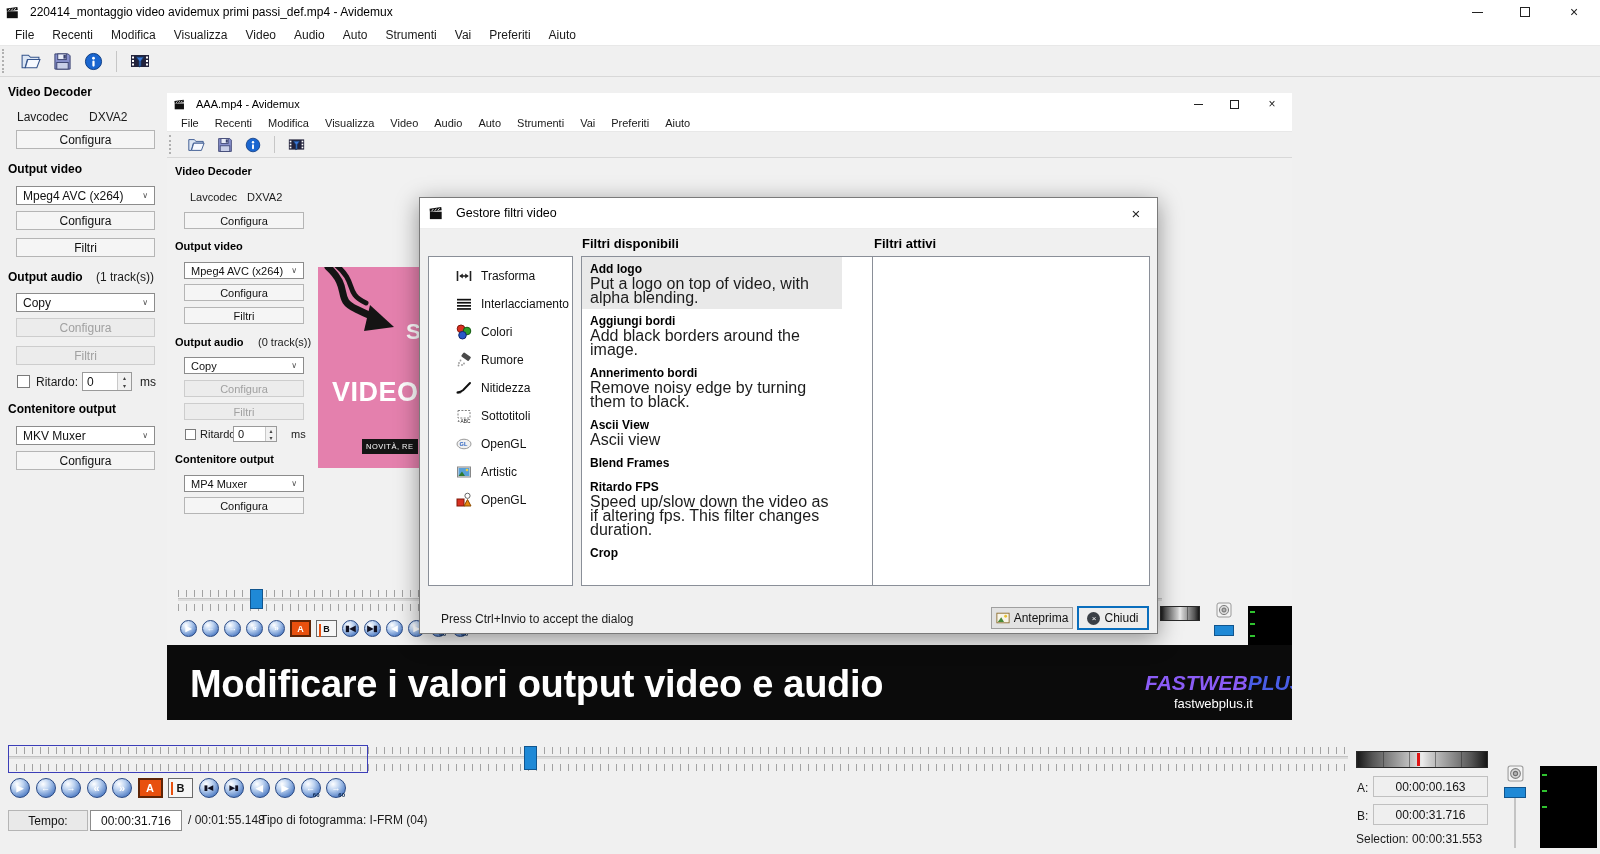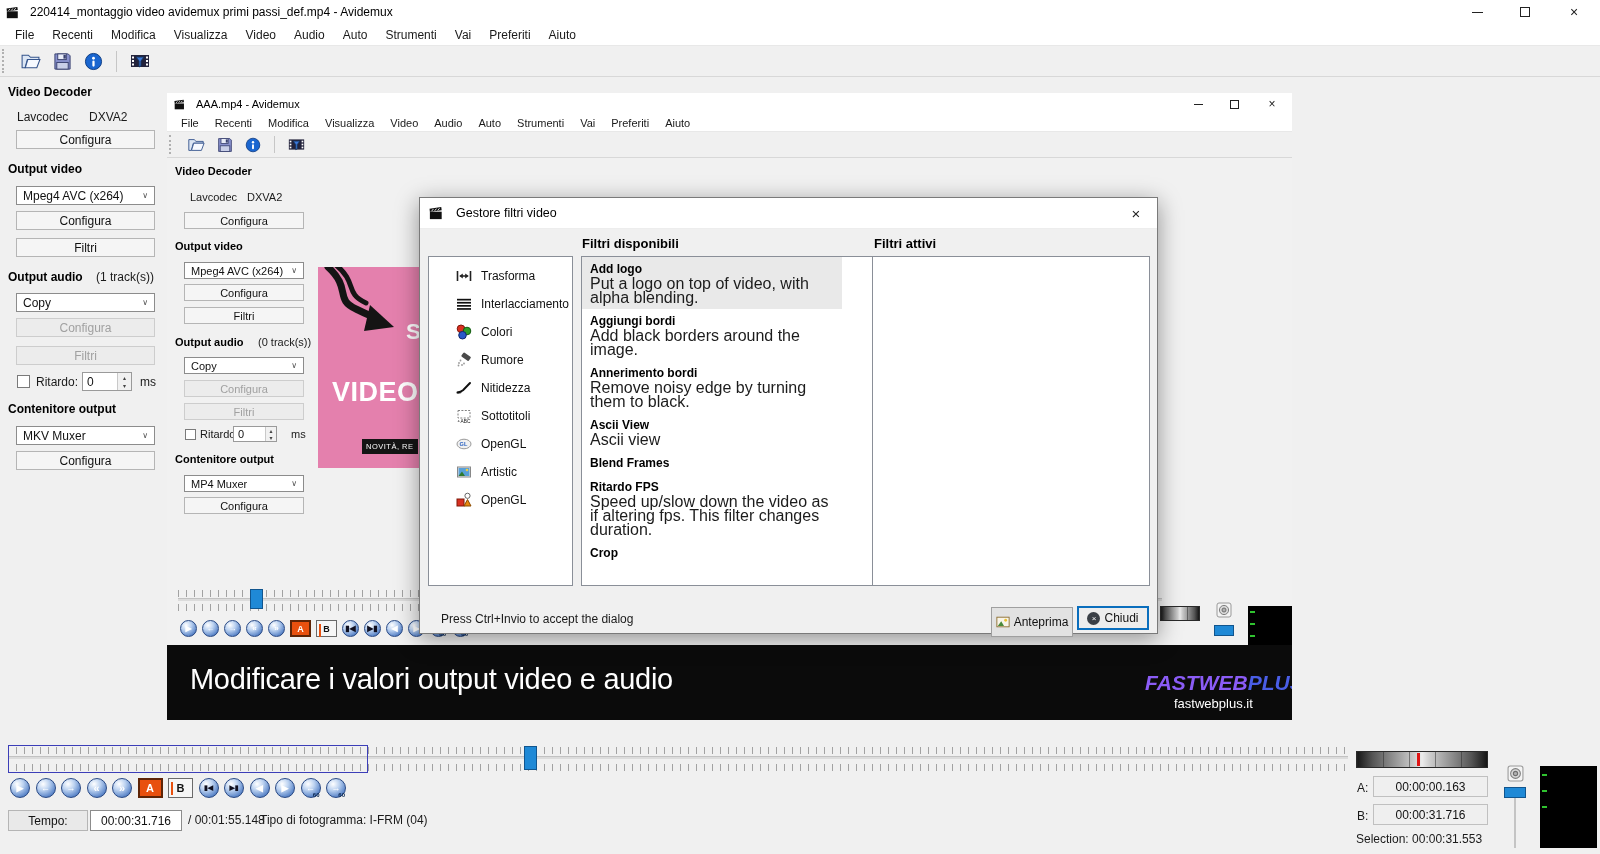--- a/index.html
+++ b/index.html
@@ -52,21 +52,21 @@
   .cat-item{display:flex;align-items:center;gap:9px;height:28px;padding-left:27px;font-size:12px;color:#111}
   .flt-item{padding:5px 8px 4px}
   .flt-item.selected{background:#e9e9e9}
   .flt-name{font-weight:bold;font-size:12px;color:#000;line-height:15px}
   .flt-desc{font-size:16px;color:#1c1c1c;line-height:14px}
   .sb{position:absolute;top:0;right:0;width:15px;height:100%;background:#f0f0f0;border-left:1px solid #e0e0e0}
   .sb .ar{position:absolute;left:0;width:14px;height:15px;display:flex;align-items:center;justify-content:center;font-size:7px;color:#505050;background:#f0f0f0}
   .sb .thumb{position:absolute;left:1px;width:12px;background:#cdcdcd}
   
   .banner{position:absolute;background:#0b0b0b;overflow:hidden}
-  .banner .caption{position:absolute;color:#fff;font-weight:normal;font-size:29px;letter-spacing:-.3px;white-space:nowrap}
+  .banner .caption{position:absolute;color:#fff;font-weight:bold;font-size:38px;letter-spacing:-.3px;white-space:nowrap}
   .brand{position:absolute;font-style:italic;font-weight:bold;font-size:21px;white-space:nowrap}
   .brand .fw{color:#8b5cf6}
   .brand .pl{color:#4a5ee6}
   .brand-url{position:absolute;color:#fff;font-size:13px}
   
   .preview{position:absolute;background:#e480ad;overflow:hidden}
   .preview .bigtxt{position:absolute;color:#fff;font-weight:bold;font-size:27px;letter-spacing:.5px;white-space:nowrap}
   .preview .sidetxt{position:absolute;color:#fff;font-weight:bold;font-size:22px}
   .preview .badge{position:absolute;background:#141414;color:#fff;font-size:7.5px;letter-spacing:.5px;display:flex;align-items:center;padding:0 4px;white-space:nowrap}
   
@@ -531,21 +531,21 @@
     <div class="sb">
       <span class="ar" style="top:0">▲</span>
       <span class="ar" style="bottom:0">▼</span>
       <span class="thumb" style="top:16px;height:155px"></span>
     </div>
   </div>
 
   <div class="listbox" style="left:452px;top:58px;width:278px;height:330px"></div>
 
   <span class="abs lbl" style="left:21px;top:414px">Press Ctrl+Invio to accept the dialog</span>
-  <div class="btn" style="left:571px;top:409px;width:82px;height:30px;background:#e2e2e2;border-color:#9f9f9f;gap:4px">
+  <div class="btn" style="left:571px;top:409px;width:82px;height:22px;background:#e2e2e2;border-color:#9f9f9f;gap:4px">
     <svg width="14" height="14" viewBox="0 0 16 16">
         <rect x="1" y="2.5" width="14" height="11" fill="#f8f4e8" stroke="#8a6a2a"></rect>
         <path d="M2 12.5 6 7l3.2 5.5z" fill="#4a8a3a"></path>
         <circle cx="11" cy="6" r="1.6" fill="#e8c030"></circle>
       </svg>
     <span>Anteprima</span>
   </div>
   <div class="btn" style="left:657px;top:408px;width:72px;height:24px;border:2px solid #0a6ebd;background:#ededed;gap:4px">
     <span style="width:13px;height:13px;border-radius:50%;background:#3a3f46;color:#fff;font-size:8px;display:flex;align-items:center;justify-content:center">×</span>
     <span>Chiudi</span>

